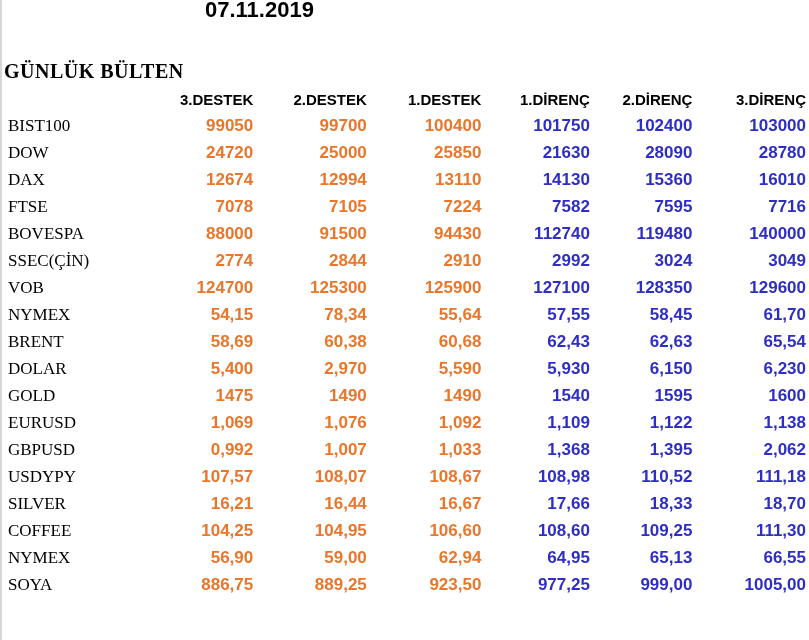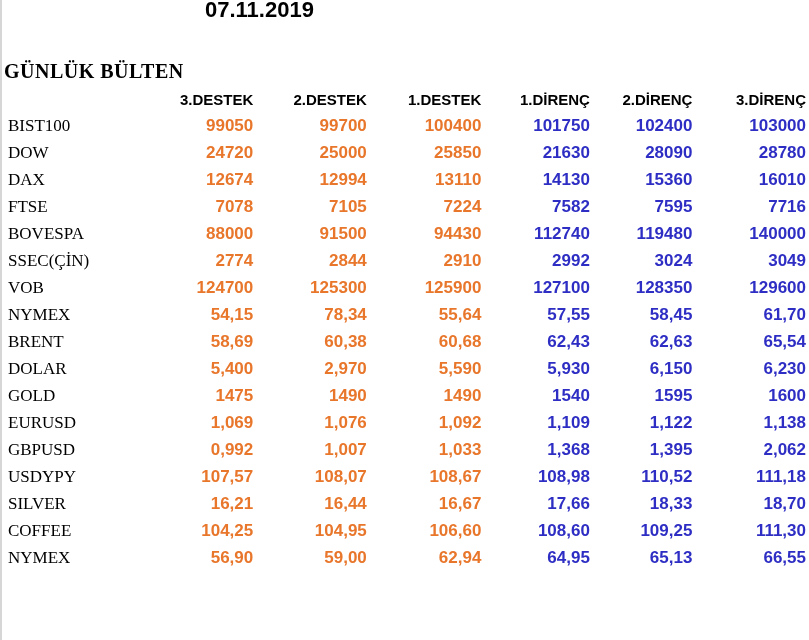--- a/index.html
+++ b/index.html
@@ -255,14 +255,23 @@
       </tr>
       <tr>
         <td class="label-cell">NYMEX</td>
         <td class="num-cell support">56,90</td>
         <td class="num-cell support">59,00</td>
         <td class="num-cell support">62,94</td>
         <td class="num-cell resistance">64,95</td>
         <td class="num-cell resistance">65,13</td>
         <td class="num-cell resistance">66,55</td>
       </tr>
+      <tr>
+        <td class="label-cell">SOYA</td>
+        <td class="num-cell support">886,75</td>
+        <td class="num-cell support">889,25</td>
+        <td class="num-cell support">923,50</td>
+        <td class="num-cell resistance">977,25</td>
+        <td class="num-cell resistance">999,00</td>
+        <td class="num-cell resistance">1005,00</td>
+      </tr>
     </tbody>
 </table>
 
 </body></html>

